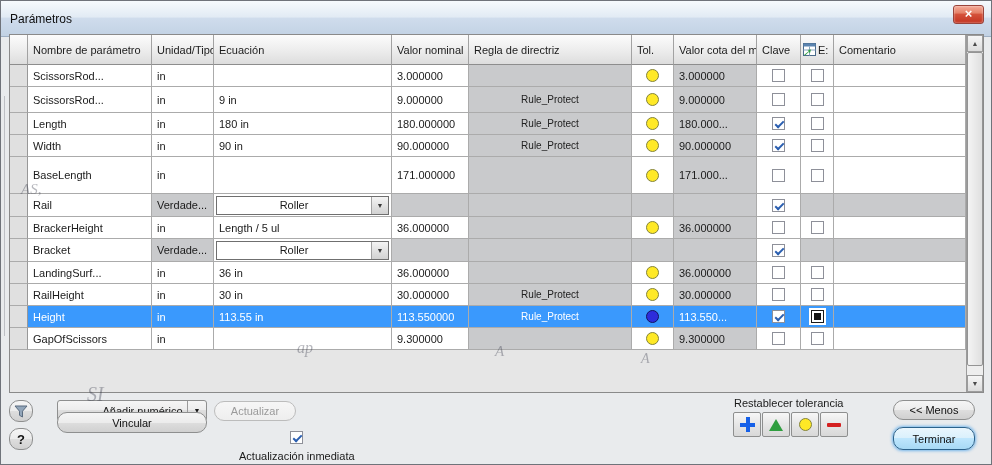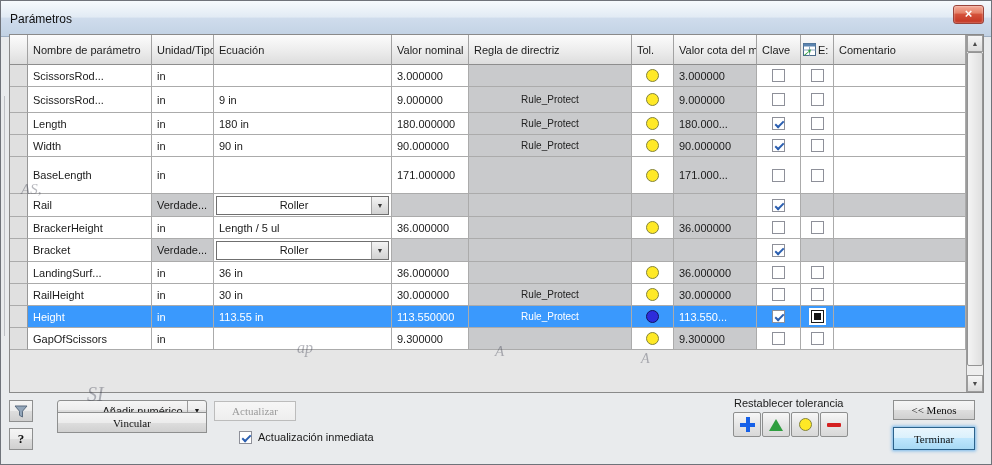--- a/index.html
+++ b/index.html
@@ -62,32 +62,32 @@
   .sb-thumb { position:absolute; left:0; top:17px; width:16px; height:314px; border:1px solid #949494; border-radius:2px;
       background:linear-gradient(90deg,#f4f4f4,#dfdfdf); }
 
   
   .wm { position:absolute; font-family:"Liberation Serif",serif; font-style:italic; color:rgba(45,50,65,.35);
       z-index:30; pointer-events:none; }
   .wm-line { position:absolute; left:3px; top:95px; width:1px; height:240px; background:rgba(60,60,75,.25); z-index:30; }
 
   
   .bottom { position:absolute; left:0; right:0; top:392px; bottom:0; background:#e9ebed; }
-  .btn { position:absolute; border:1px solid #8e8f8f; border-radius:0; font-size:11px; color:#101010;
+  .btn { position:absolute; border:1px solid #8e8f8f; border-radius:10px; font-size:11px; color:#101010;
       background:linear-gradient(#f5f5f5,#ececec 50%,#dedede 50%,#d0d0d0);
-      display:flex; align-items:center; justify-content:center; cursor:default;font-family:Liberation Serif, serif; }
+      display:flex; align-items:center; justify-content:center; cursor:default; }
   .btn.disabled { color:#9a9a9a; border-color:#bcbcbc; background:linear-gradient(#f6f6f6,#eeeeee); }
   .btn.default { border:1px solid #2c628b; box-shadow:0 0 3px 1px rgba(90,170,235,.8);
       background:linear-gradient(#eaf6fd,#d9f0fc 50%,#bee6fd 50%,#a7d9f5); }
   .split { position:absolute; display:flex; border:1px solid #8e8f8f; border-radius:3px; overflow:hidden;
       background:linear-gradient(#f5f5f5,#ececec 50%,#dedede 50%,#d0d0d0);padding-left:40px; }
   .split-main { flex:1; display:flex; align-items:center; justify-content:center; font-size:11px; }
   .split-arrow { width:19px; display:flex; align-items:center; justify-content:center; font-size:7px;
       border-left:1px solid #9a9a9a; }
-  .chk-row { position:absolute; display:flex; gap:6px; }
+  .chk-row { position:absolute; display:flex; align-items:center; gap:6px;flex-direction:column; }
   .tol-label { position:absolute; left:733px; top:4px; font-size:11px; }
   .tol-btns { position:absolute; left:732px; top:19px; display:flex; gap:1px; }
   .tol-btn { width:28px; height:25px; border:1px solid #8e8f8f; border-radius:2px;
       background:linear-gradient(#f7f7f7,#e6e6e6 50%,#d8d8d8); display:flex; align-items:center; justify-content:center; }
   .plus-icon { position:relative; width:15px; height:15px; }
   .plus-icon::before { content:""; position:absolute; left:0; top:6px; width:15px; height:4px; background:#1560e8; }
   .plus-icon::after { content:""; position:absolute; left:6px; top:0; width:4px; height:15px; background:#1560e8; }
   .tri-icon { width:0; height:0; border-left:7px solid transparent; border-right:7px solid transparent;
       border-bottom:12px solid #2f9e3f; }
   .circle-icon { width:13px; height:13px; border-radius:50%; background:#ffe926; border:1px solid #83833b; }

